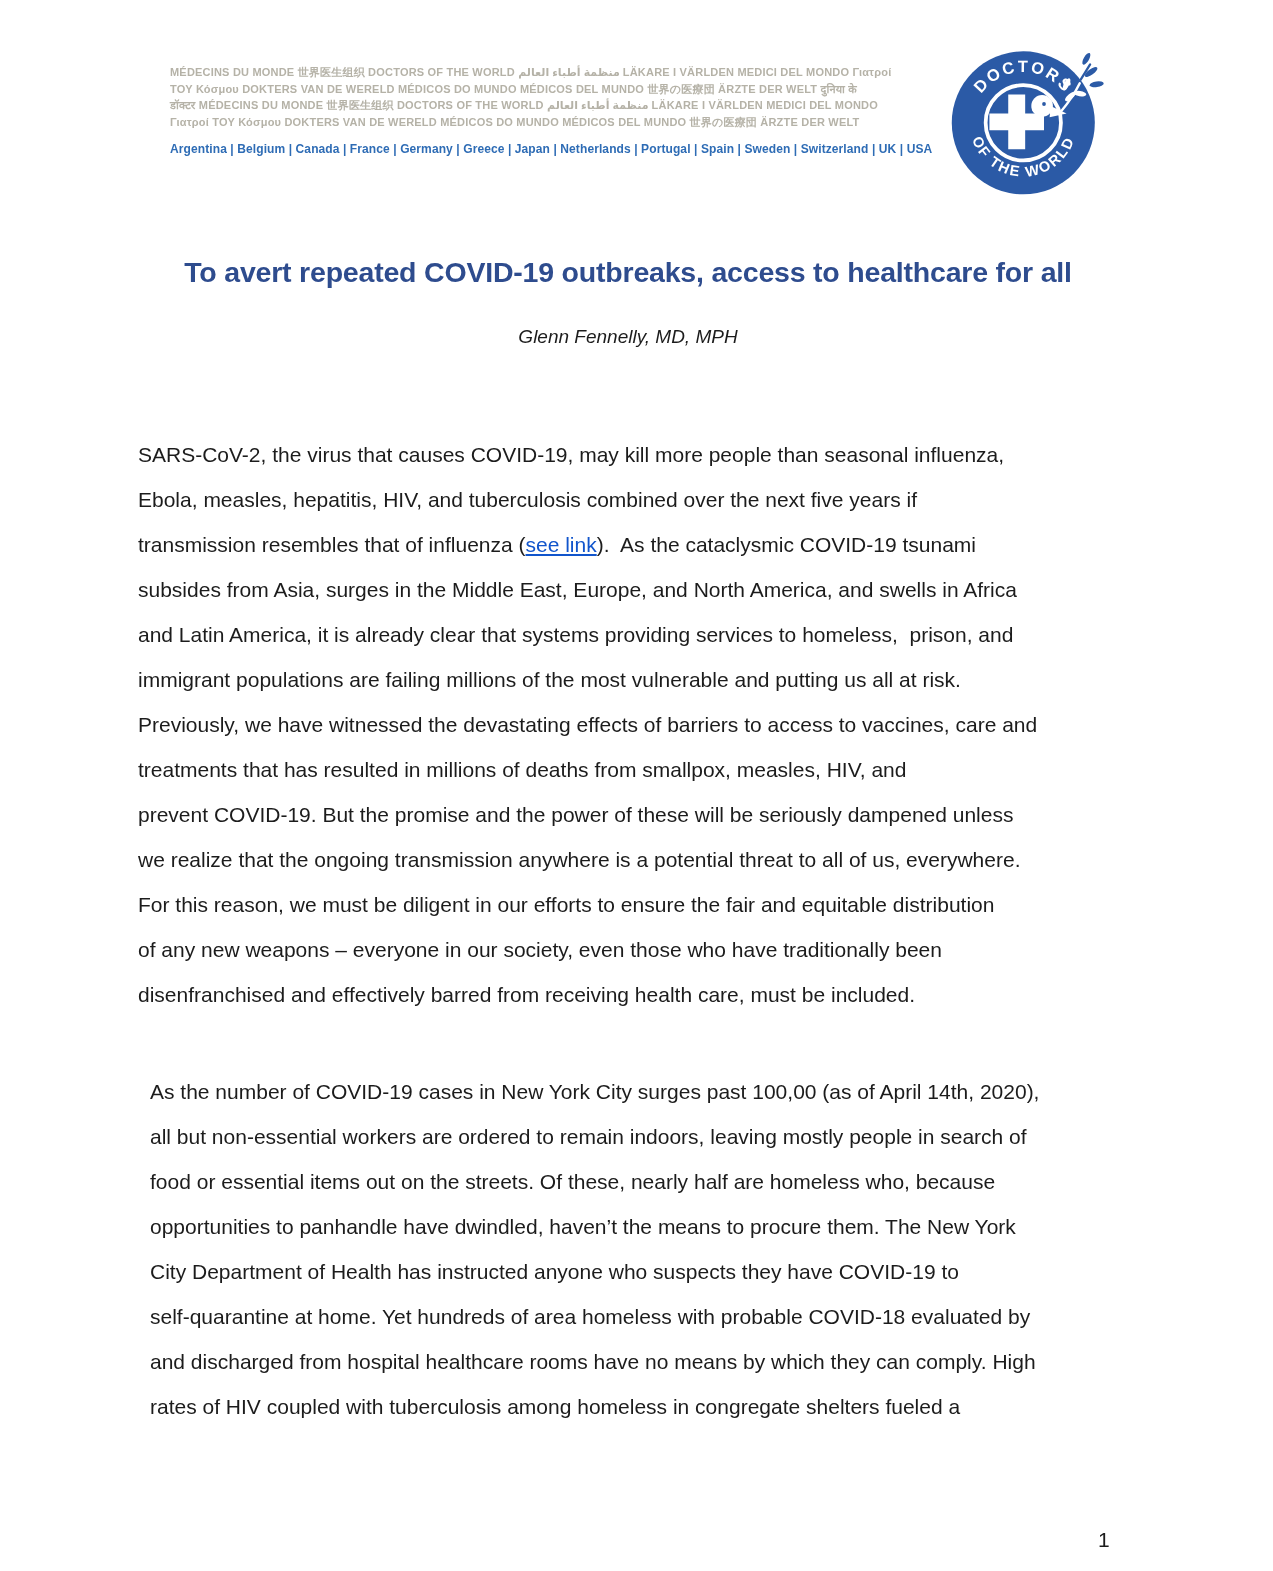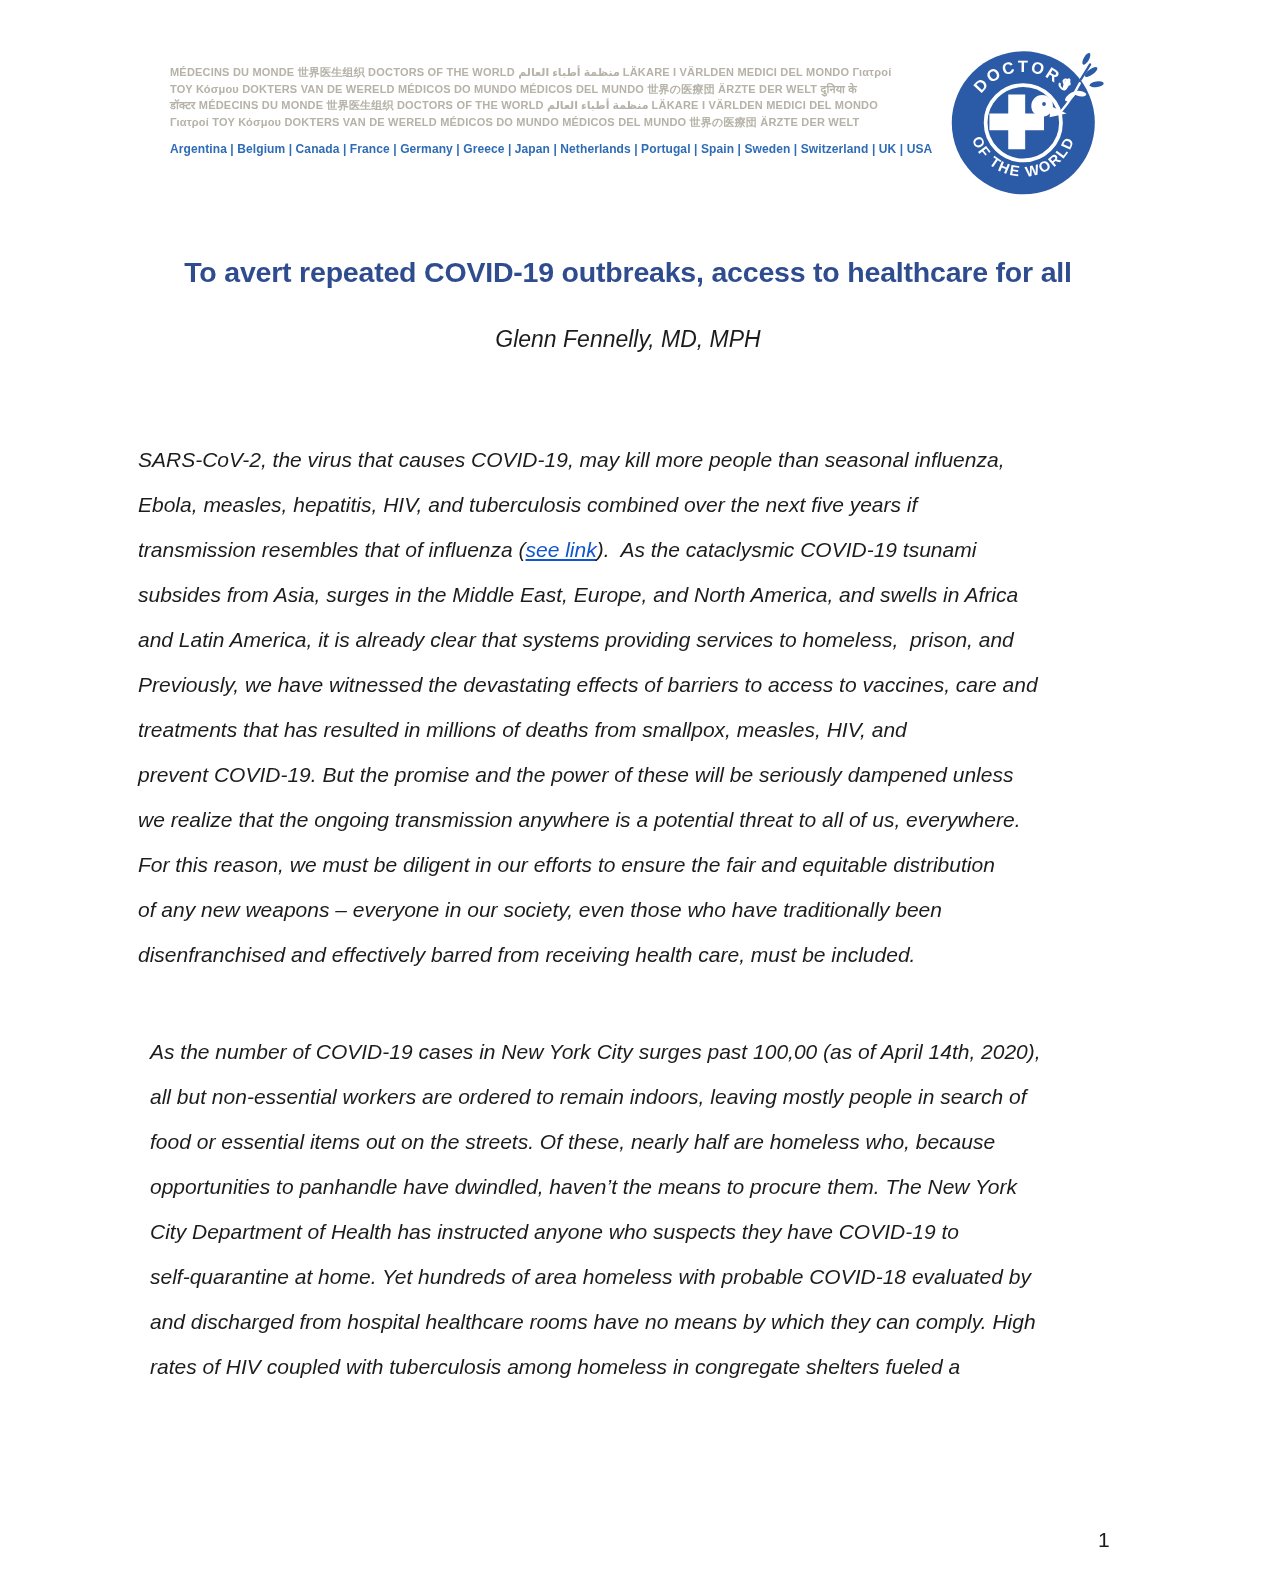--- a/index.html
+++ b/index.html
@@ -42,26 +42,26 @@
 
   
   main { position:absolute; left:138px; top:255px; width:980px; }
   h1.title {
     margin:0; text-align:center;
     font-size:28.5px; line-height:34px; font-weight:bold;
     color:var(--title-blue); letter-spacing:-0.2px;
   }
   .byline {
     margin-top:37px; text-align:center;
-    font-style:italic; font-size:23px; color:var(--body-ink);
+    font-style:italic; font-size:19px; color:var(--body-ink);
   }
   .body-text { margin-top:84px; }
   .line {
     font-size:21px; line-height:45px; height:45px;
-    white-space:pre; color:var(--body-ink);font-style:italic;
+    white-space:pre; color:var(--body-ink);
   }
   .para + .para { margin-top:52px;margin-left:12px; }
   a.see-link { color:var(--link-blue); text-decoration:underline; cursor:pointer; }
 
   .page-number {
     position:absolute; left:1098px; top:1528px;
     font-size:21px; color:var(--body-ink);
   }
 </style>
 </head>
@@ -115,20 +115,21 @@
   <main>
     <h1 class="title">To avert repeated COVID-19 outbreaks, access to healthcare for all</h1>
     <div class="byline">Glenn Fennelly, MD, MPH</div>
     <div class="body-text" id="body-text">
         <div class="para">
           <div class="line">SARS-CoV-2, the virus that causes COVID-19, may kill more people than seasonal influenza,</div>
           <div class="line">Ebola, measles, hepatitis, HIV, and tuberculosis combined over the next five years if</div>
           <div class="line">transmission resembles that of influenza (<a class="see-link" href="#">see link</a>).  As the cataclysmic COVID-19 tsunami</div>
           <div class="line">subsides from Asia, surges in the Middle East, Europe, and North America, and swells in Africa</div>
           <div class="line">and Latin America, it is already clear that systems providing services to homeless,  prison, and</div>
+          <div class="line">immigrant populations are failing millions of the most vulnerable and putting us all at risk.</div>
           <div class="line">Previously, we have witnessed the devastating effects of barriers to access to vaccines, care and</div>
           <div class="line">treatments that has resulted in millions of deaths from smallpox, measles, HIV, and</div>
           <div class="line">prevent COVID-19. But the promise and the power of these will be seriously dampened unless</div>
           <div class="line">we realize that the ongoing transmission anywhere is a potential threat to all of us, everywhere.</div>
           <div class="line">For this reason, we must be diligent in our efforts to ensure the fair and equitable distribution</div>
           <div class="line">of any new weapons – everyone in our society, even those who have traditionally been</div>
           <div class="line">disenfranchised and effectively barred from receiving health care, must be included.</div>
         </div>
         <div class="para">
           <div class="line">As the number of COVID-19 cases in New York City surges past 100,00 (as of April 14th, 2020),</div>

